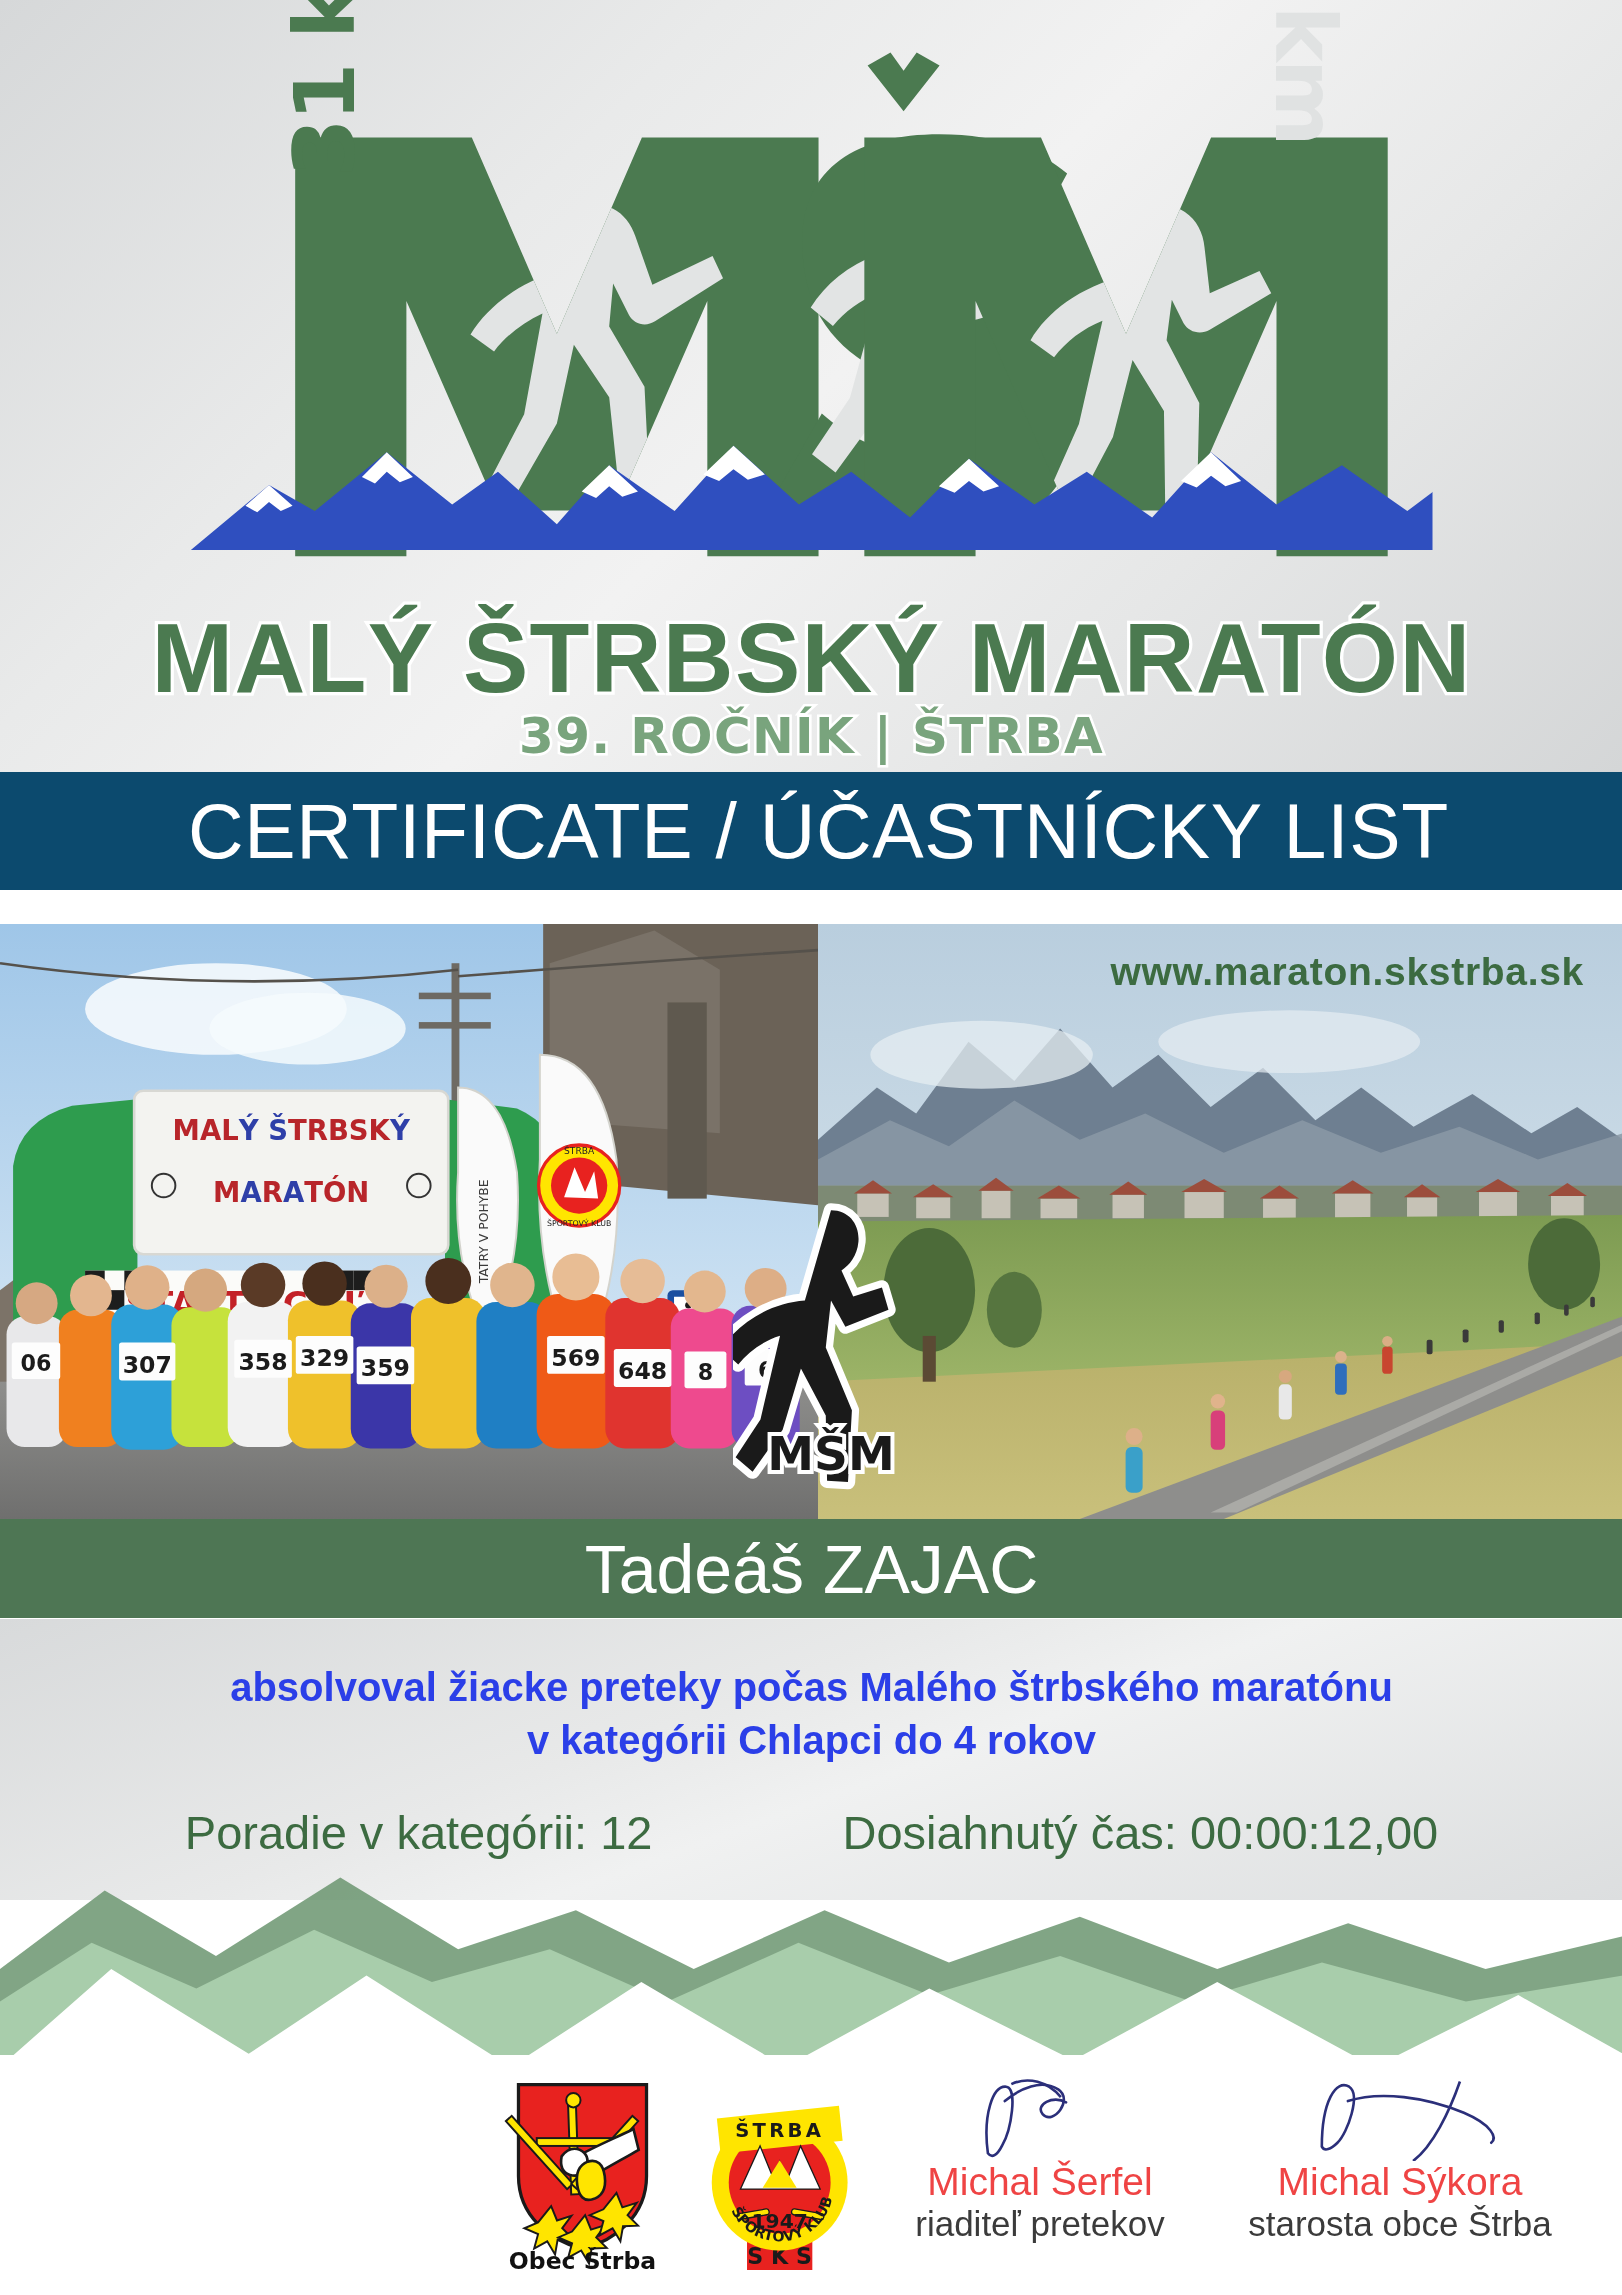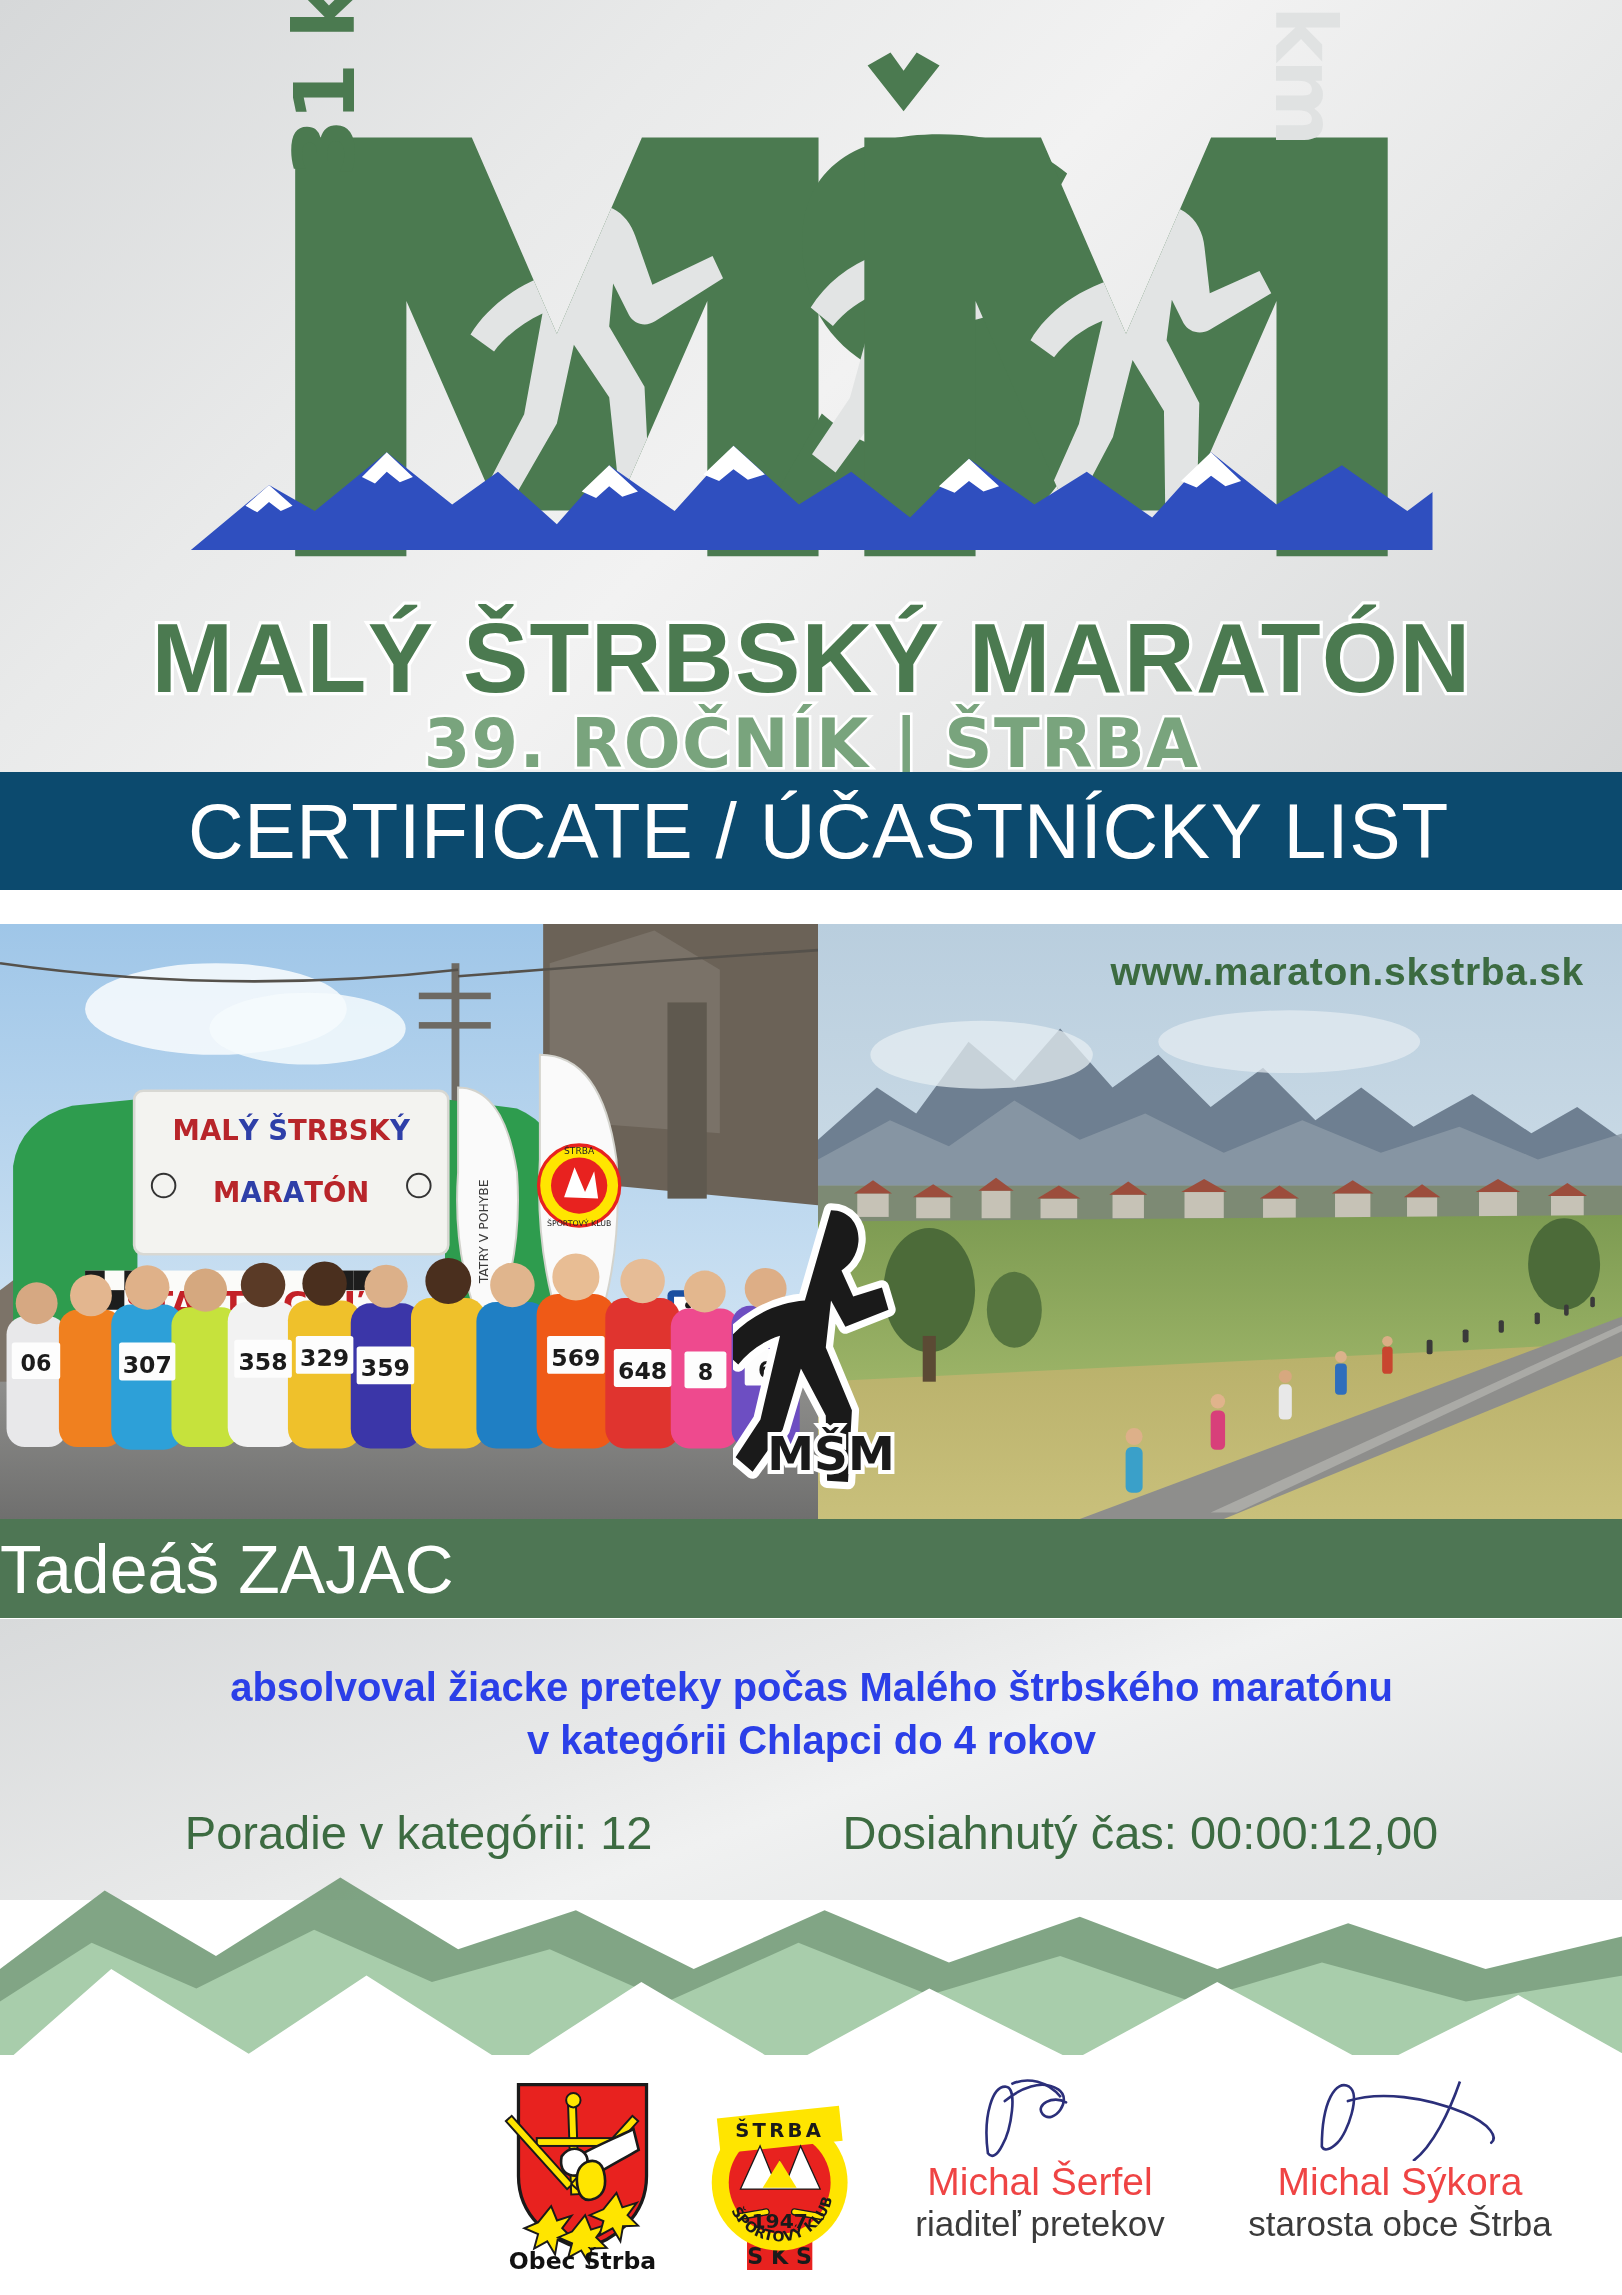--- a/index.html
+++ b/index.html
@@ -51,21 +51,21 @@
     font-size: 98px; font-weight: 900; color: #4b7a50;
     letter-spacing: 1.3px;
     font-family: Liberation Sans, sans-serif;
     -webkit-text-stroke: 6.5px #ffffff;
     paint-order: stroke fill;
     line-height: 1;
   }
   .title-sub {
     position: absolute; left: 0; right: 0; top: 711px;
     text-align: center;
-    font-size: 67px; font-weight: 900; color: #79a47d;
+    font-size: 50px; font-weight: 900; color: #79a47d;
     letter-spacing: 1.3px;
     font-family: "DejaVu Sans", sans-serif;
     -webkit-text-stroke: 5.2px #ffffff;
     paint-order: stroke fill;
     line-height: 1;
   }
 
   
   .cert-banner {
     position: absolute; left: 0; top: 772px; width: 1623px; height: 118px;
@@ -97,21 +97,21 @@
   .msm-badge {
     position: absolute; left: 733px; top: 1184px;
     width: 196px; height: 314px; z-index: 8;
   }
   .msm-badge svg { width: 100%; height: 100%; display:block; }
 
   
   .name-banner {
     position: absolute; left: 0; top: 1519px; width: 1623px; height: 99px;
     background: #4e7654;
-    display: flex; align-items: center; 
+    display: flex; align-items: center; justify-content: center;
   }
   .name-banner .txt {
     color: #ffffff; font-size: 68px; font-weight: 400; line-height: 1;
     font-family: "Liberation Sans", sans-serif;
   }
 
   
   .body-area {
     position: absolute; left: 0; top: 1619px; width: 1623px; height: 281px;
     background: linear-gradient(160deg, #d8dadb 0%, #e8e9e9 40%, #f0f1f1 55%, #dcdedf 100%);

